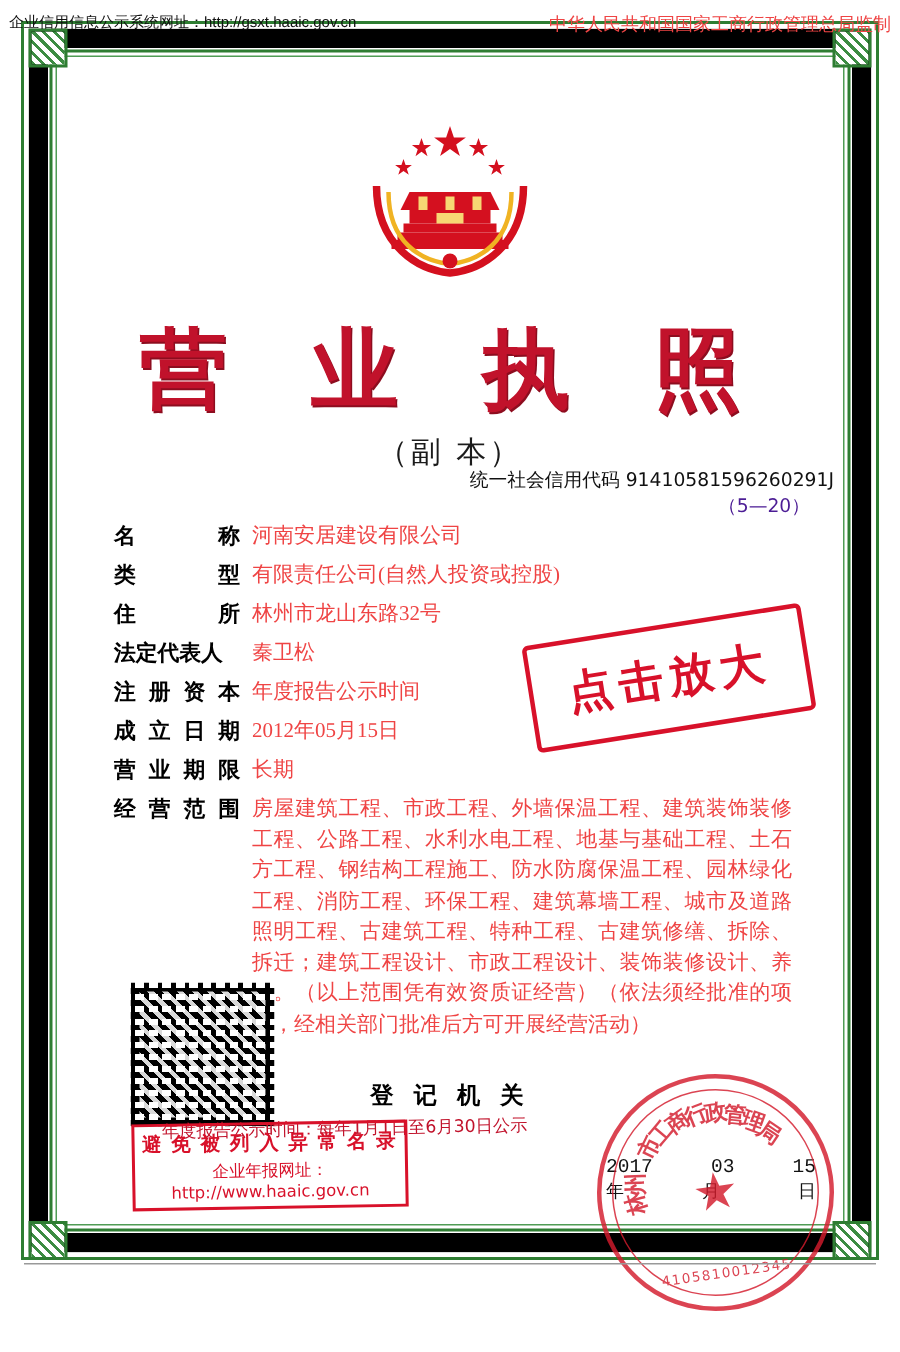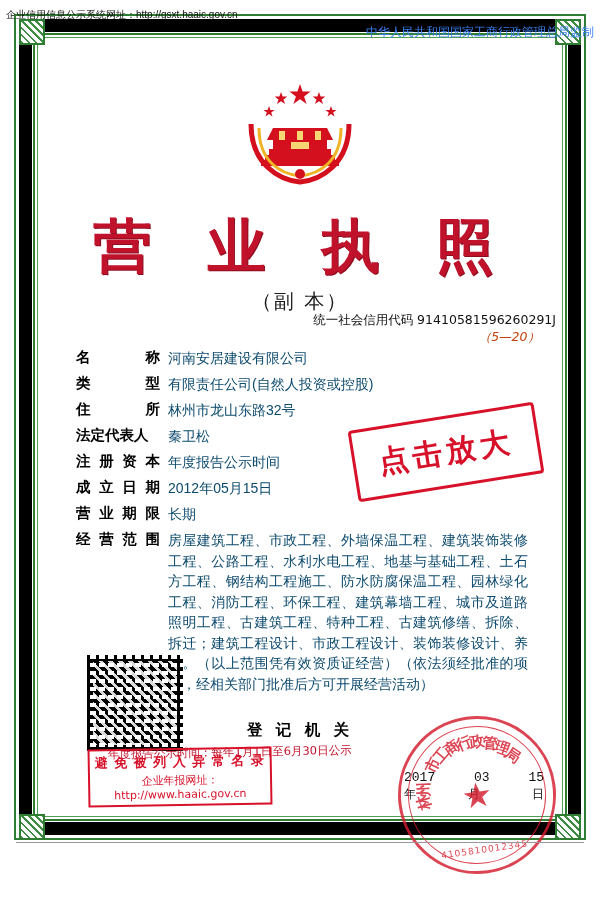--- a/index.html
+++ b/index.html
@@ -111,22 +111,21 @@
     font-size: 12.5px;
     color: #111;
     white-space: nowrap;
   }
   .page-no {
     position: absolute;
     top: 329px;
     right: 60px;
     font-family: "DejaVu Sans", sans-serif;
     font-size: 12.5px;
-    color: #c2410c;
-    font-style: italic;
+    color: #4c1d95;
   }
 
   
   .fields {
     position: absolute;
     left: 76px;
     top: 348px;
     width: 452px;
   }
   .field-row {
@@ -143,23 +142,23 @@
     color: #000;
     letter-spacing: 0px;
     display: flex;
     justify-content: space-between;
     padding-right: 8px;
     box-sizing: border-box;
   }
   .field-label span { display: inline-block; }
   .field-value {
     flex: 1;
-    font-family: Liberation Sans, sans-serif;
+    font-family: Liberation Serif, serif;
     font-size: 14px;
-    color: #0c4a6e;
+    color: #ef4444;
     line-height: 20px;
   }
   .field-row.scope .field-value {
     line-height: 20.5px;
     text-align: justify;
   }
 
   
   .zoom-stamp {
     position: absolute;
@@ -339,22 +338,21 @@
     font-family: Liberation Sans, sans-serif;
     font-size: 10px;
     color: #111;
   }
   .footer-right {
     position: absolute;
     right: 6px;
     top: 8px;
     font-family: "DejaVu Sans", sans-serif;
     font-size: 12px;
-    color: #3b82f6;
-    margin-top: 16px;
+    color: #ef4444;
   }
 </style>
 </head>
 <body>
 
 <div class="page">
 
   <div class="frame-outer"></div>
   <div class="frame-grid"></div>
   <div class="frame-inner"></div>

